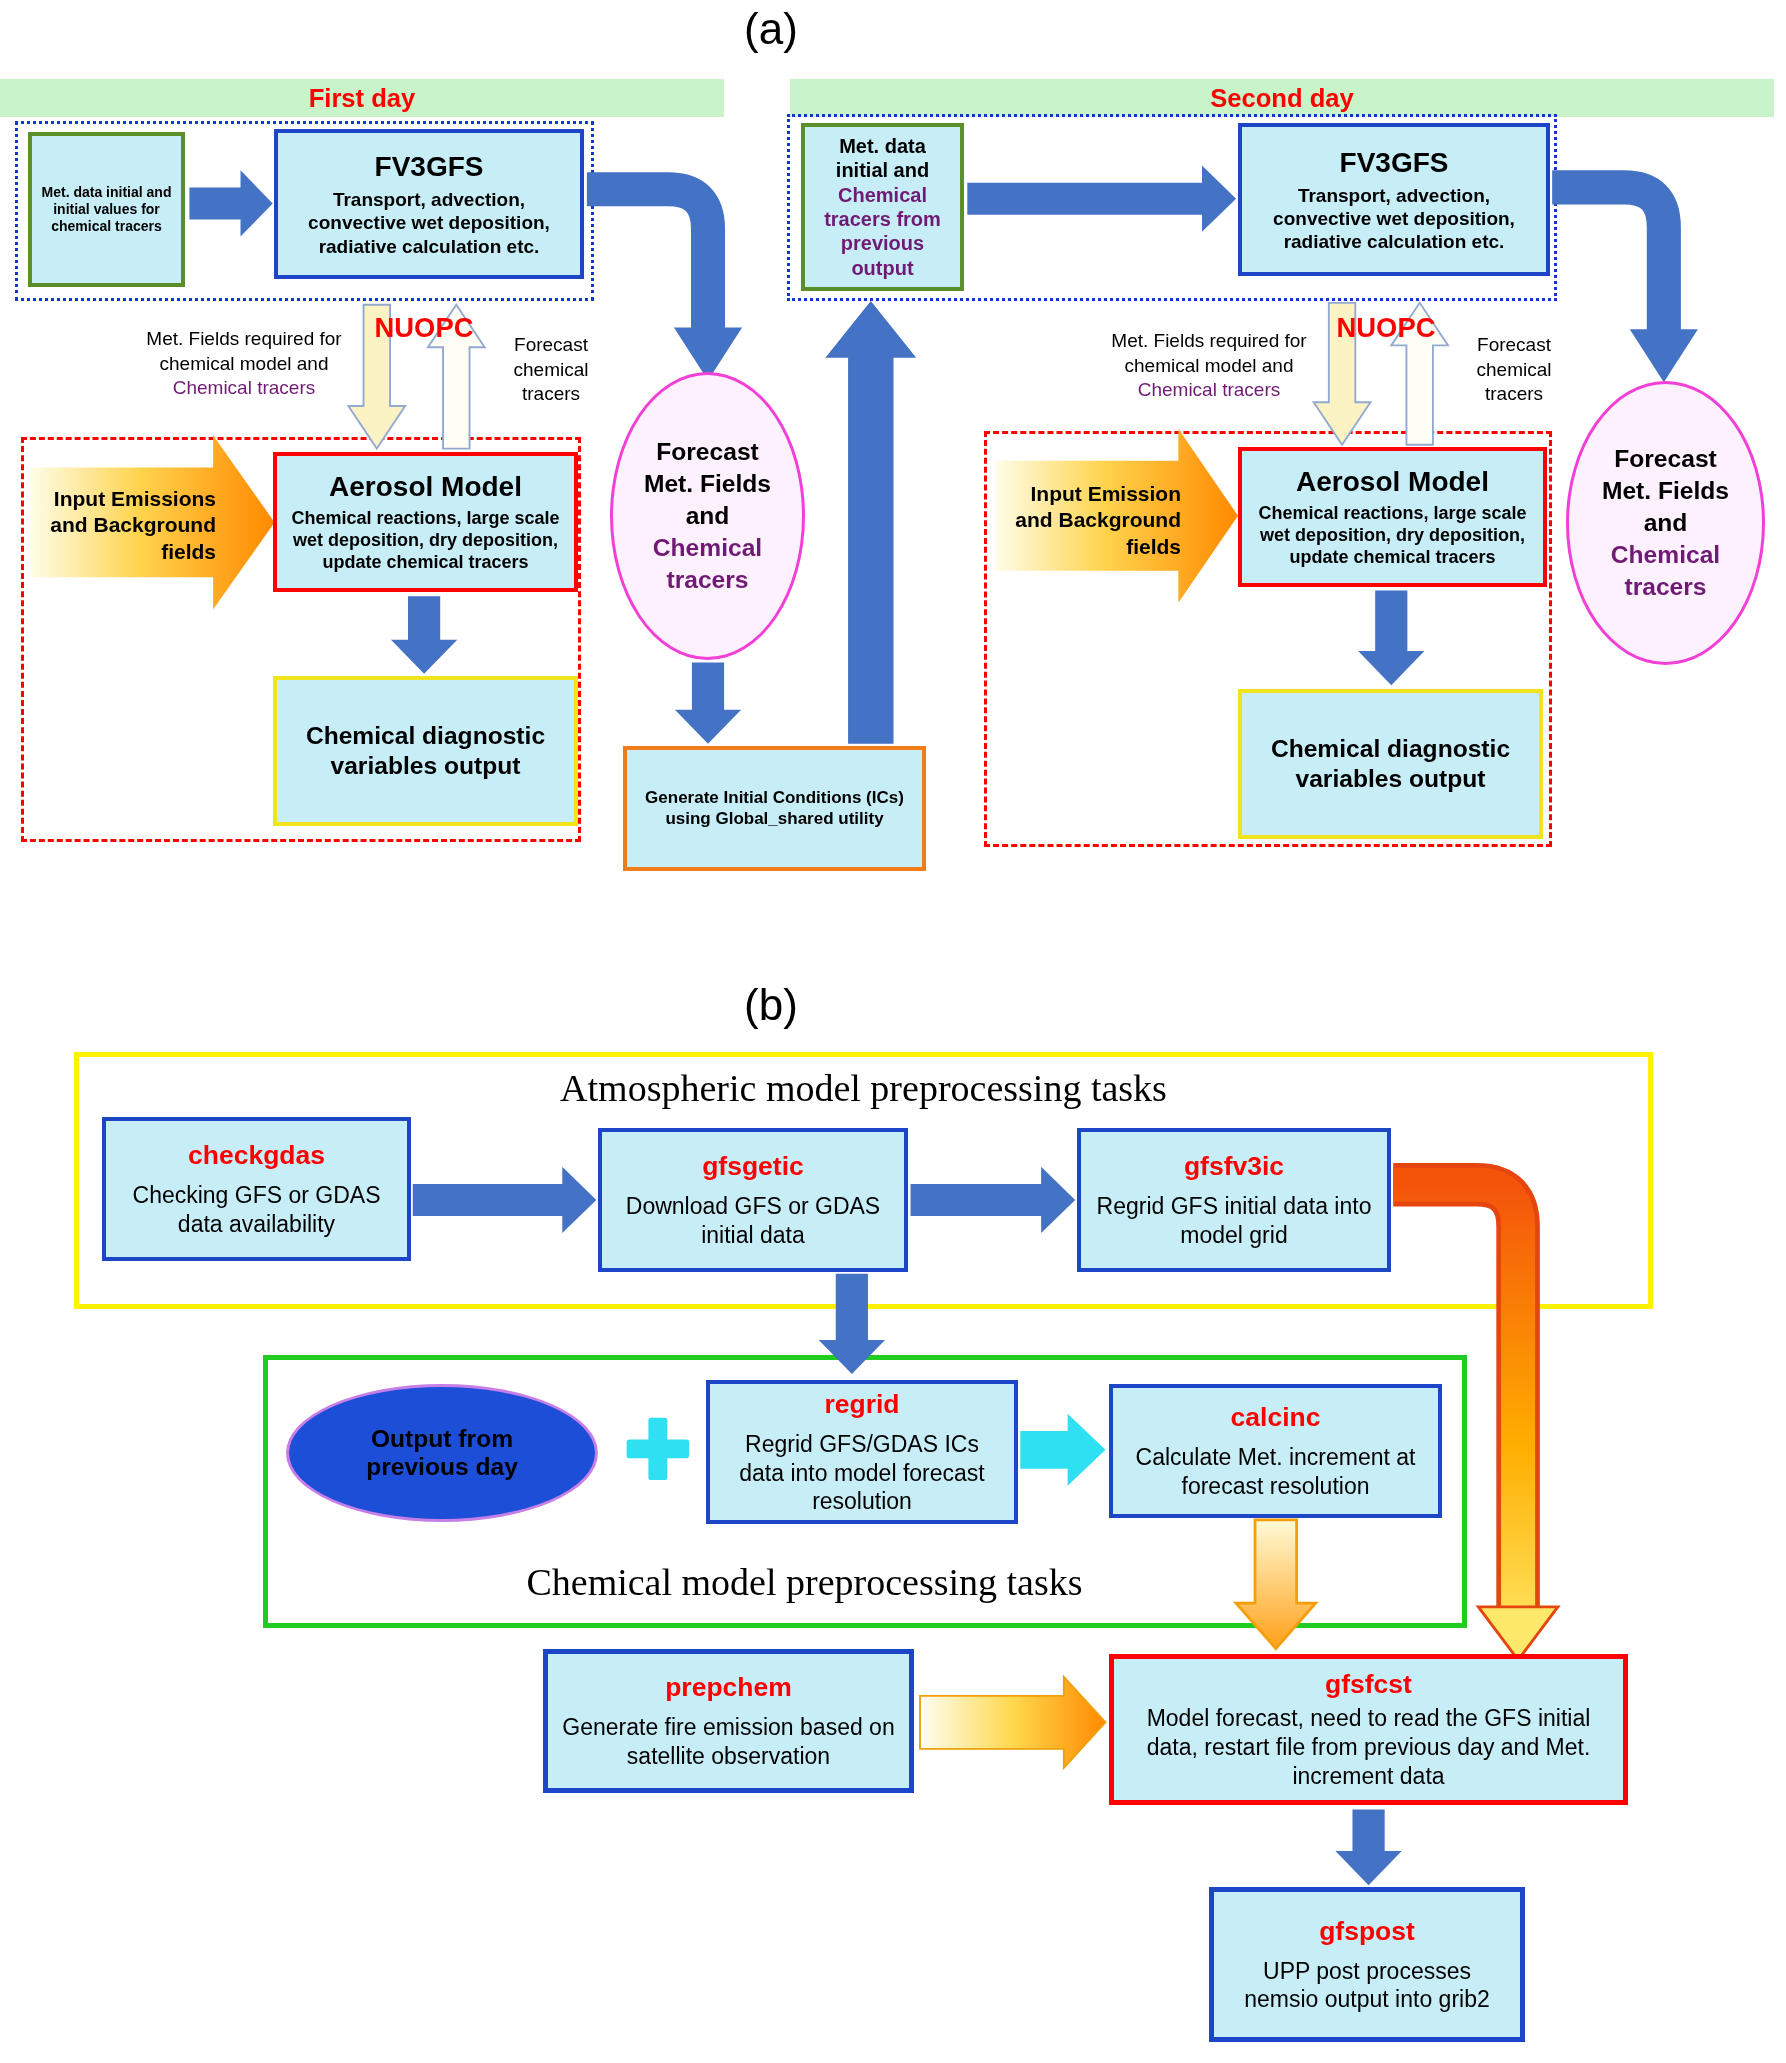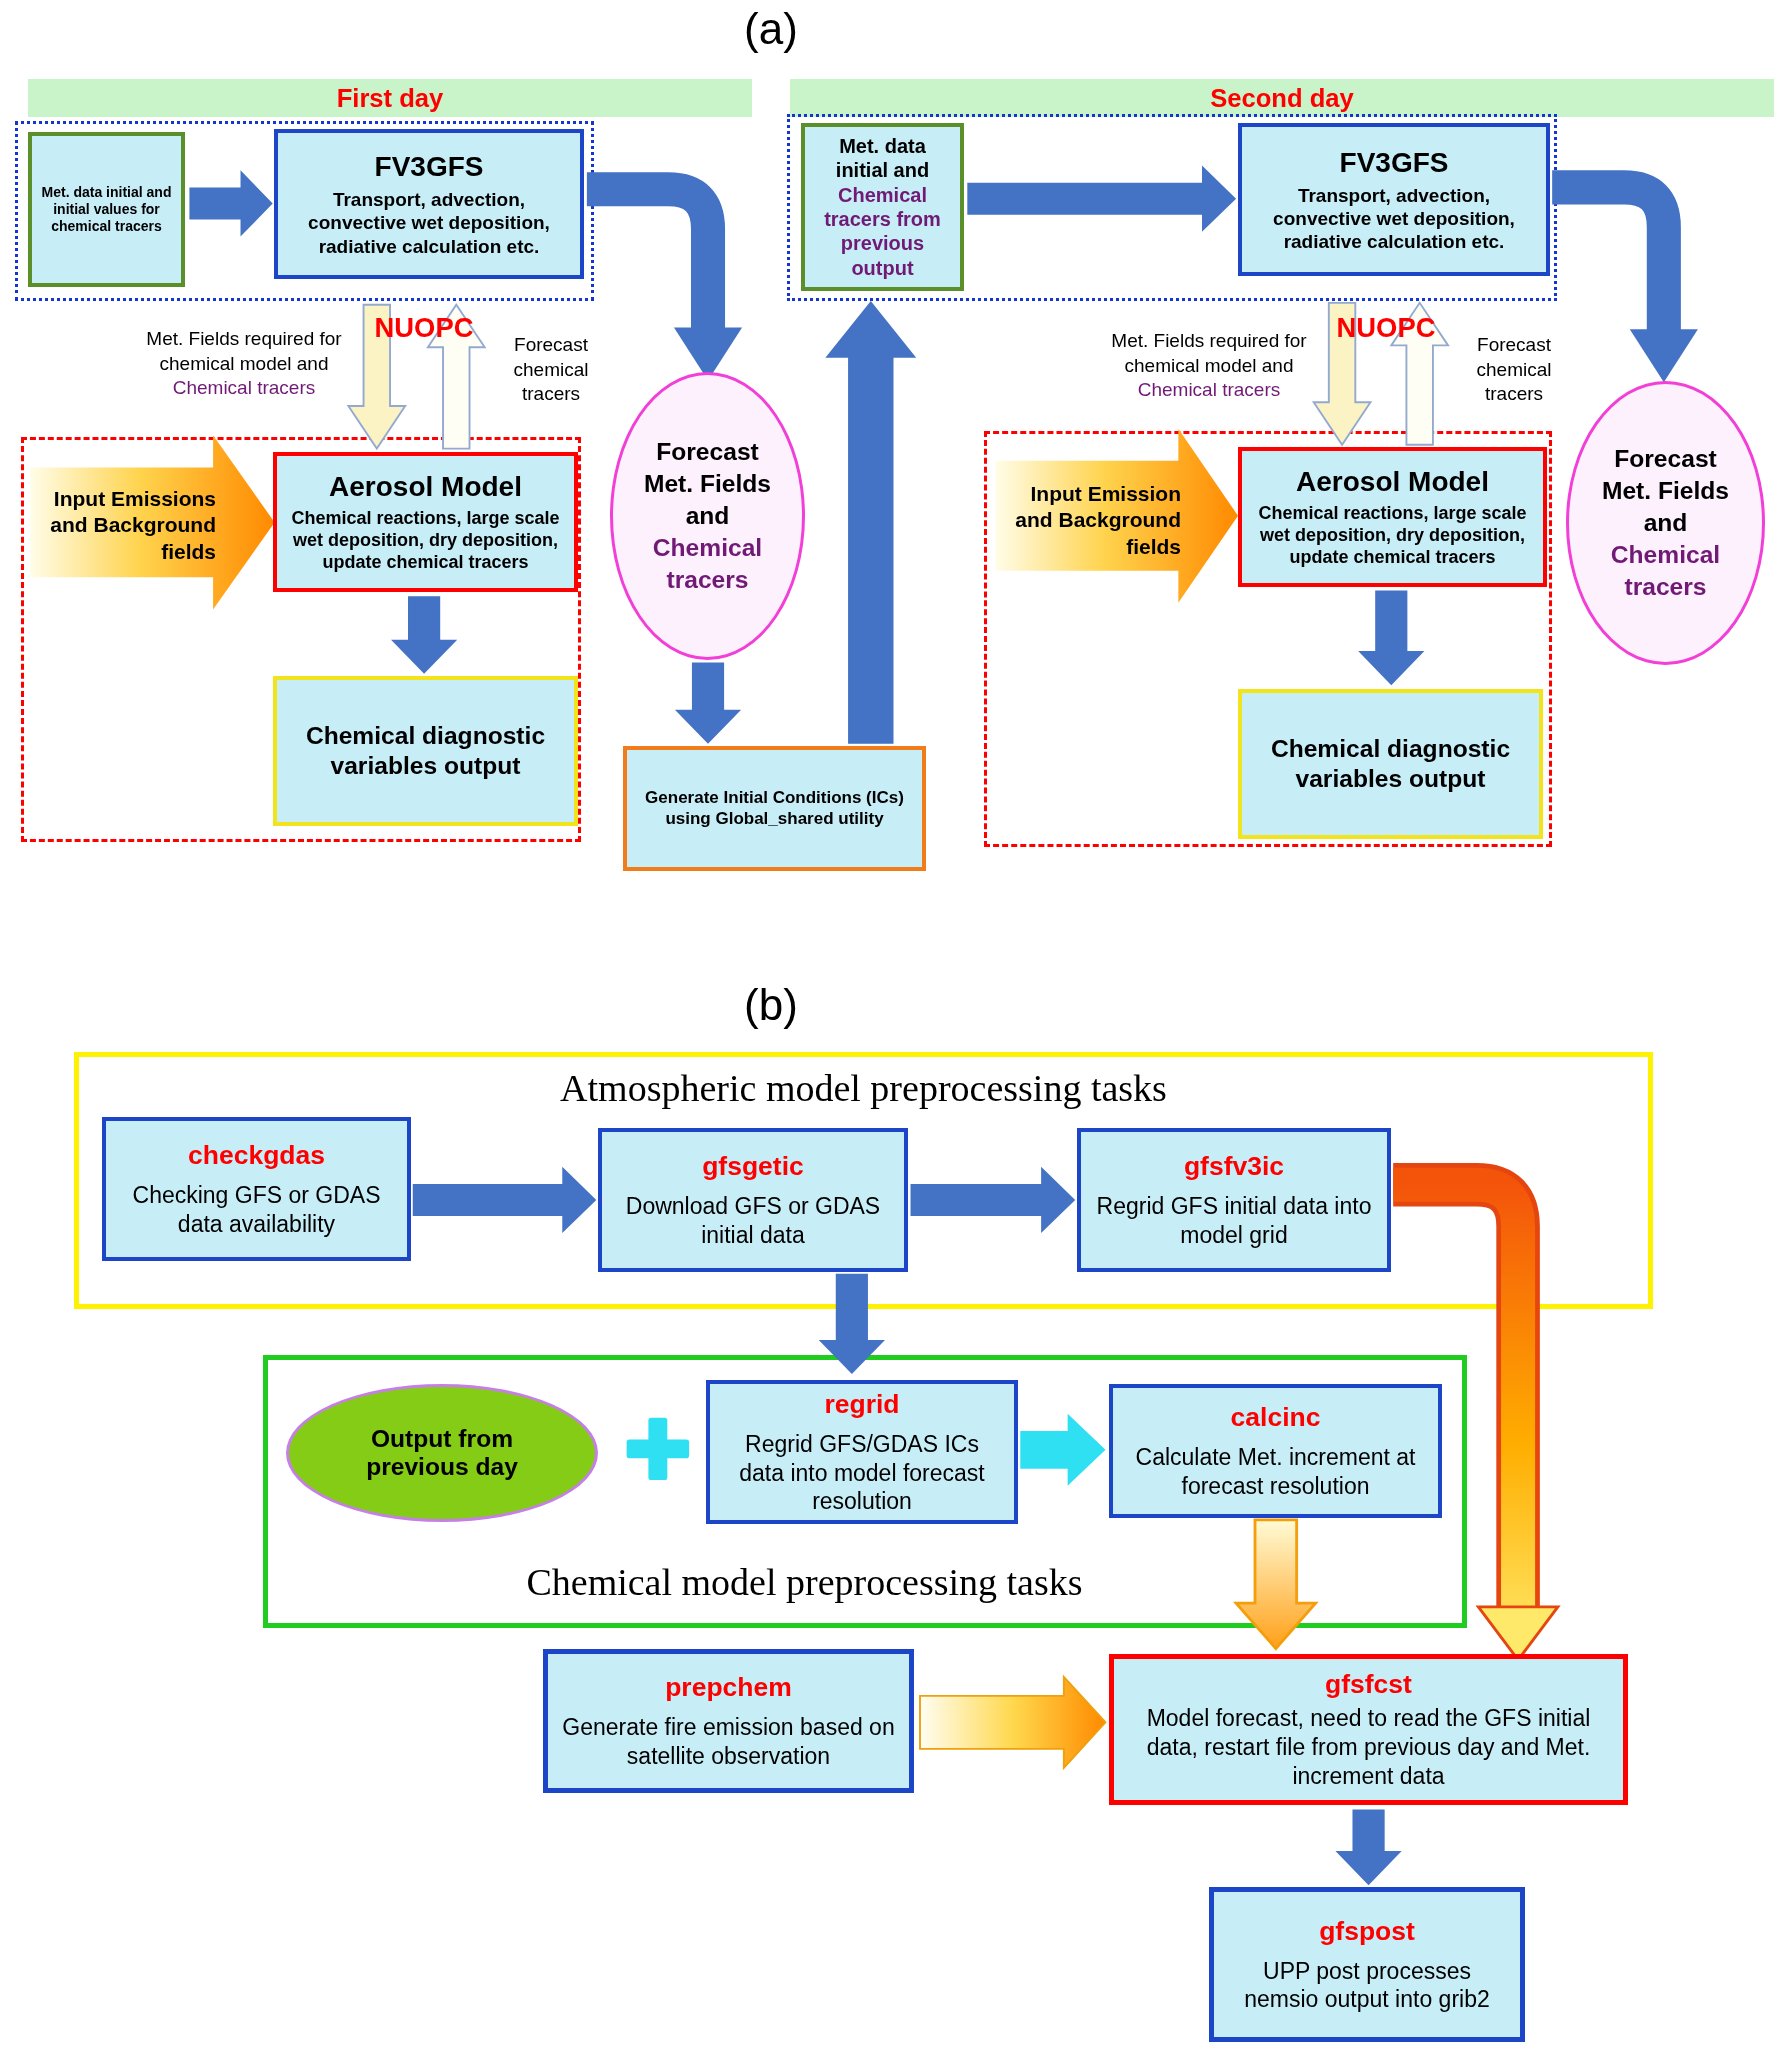--- a/index.html
+++ b/index.html
@@ -26,35 +26,35 @@
   .bold22 { font-size:14px; font-weight:bold; }
   .bold21 { font-size:20px; font-weight:bold; }
   .bold20 { font-size:19px; font-weight:bold; }
   .bold19 { font-size:18px; font-weight:bold; }
   .bold25 { font-size:17px; font-weight:bold; }
   .bold26 { font-size:24.6px; font-weight:bold; }
   .t-red { color:#701a75; }
   .ellipse { position:absolute; border-radius:50%; display:flex; flex-direction:column; align-items:center;
              justify-content:center; text-align:center; }
   .ellipse-pink  { background:#FDF1FD; border:3.8px solid #F23FD7; font-size:24.6px; font-weight:bold; line-height:1.3; padding:0 23px; }
-  .ellipse-green { background:#84cc16; border:3.8px solid #C77FE8; font-size:24.6px; font-weight:bold; padding:0 32px; }
+  .ellipse-green { background:#1d4ed8; border:3.8px solid #C77FE8; font-size:24.6px; font-weight:bold; padding:0 32px; }
   .lbl { position:absolute; text-align:center; font-size:19px; line-height:1.3; }
   .nuopc { position:absolute; font-size:27.4px; font-weight:bold; color:#FF0000; text-align:center; }
   .arrowtext { position:absolute; text-align:right; font-size:21px; font-weight:bold; line-height:1.25; }
   .name { font-size:26.5px; font-weight:bold; color:#FF0000; margin-bottom:9.5px; }
   .body24 { font-size:23px; line-height:1.25; }
   .sect { position:absolute; font-family:"Liberation Serif", serif; font-size:38px; text-align:center; color:#000; }
   svg.layer { position:absolute; left:0; top:0; }
 </style>
 </head>
 <body>
 
 <div class="page">
 
-  <div class="bar" style="left:28px; top:79px; width:724px; height:38px;">
+  <div class="bar" style="left:0; top:79px; width:724px; height:38px;">
     <span>First day</span>
   </div>
   <div class="bar" style="left:790px; top:79px; width:984px; height:38px;">
     <span>Second day</span>
   </div>
 
   <div class="dotted" style="left:15px; top:121px; width:579px; height:180px;"></div>
   <div class="dotted" style="left:787px; top:114px; width:770px; height:187px;"></div>
 
   <div class="dashed" style="left:21px; top:437px; width:560px; height:405px;"></div>

